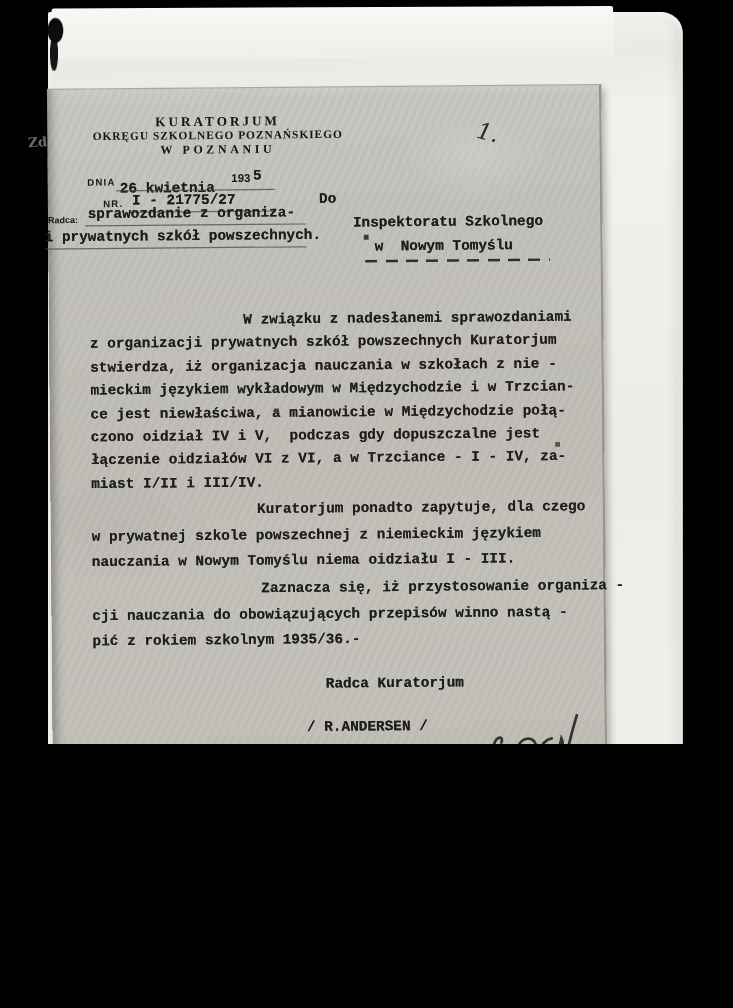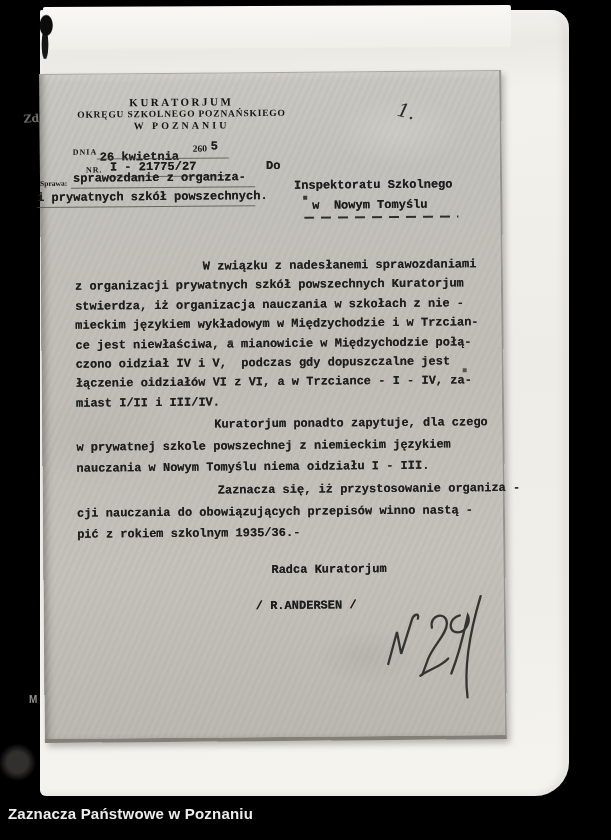--- a/index.html
+++ b/index.html
@@ -1,16 +1,16 @@
 <!DOCTYPE html>
 <html><head>
 <meta charset="utf-8">
 <style>
   html,body{margin:0;padding:0;background:#000;}
-  .stage{position:relative;width:611px;height:840px;background:#000;overflow:hidden;
+  .stage{position:relative;width:611px;height:620px;background:#000;overflow:hidden;
          font-family:"Liberation Sans",sans-serif;}
   
   .backsheet{position:absolute;left:40px;top:10px;width:529px;height:786px;
     background:linear-gradient(178deg,#f6f5f1 0%,#ebe9e4 6%,#f2f1ec 12%,#eeece7 45%,#f0eee9 75%,#f4f3ee 96%);
     border-radius:2px 18px 34px 6px;
     box-shadow:inset 0 3px 6px rgba(255,255,255,.7), inset -4px 0 10px rgba(0,0,0,.10);}
   .backsheet-top{position:absolute;left:43px;top:6px;width:468px;height:42px;
     background:linear-gradient(180deg,#f9f8f5,#efeee9);border-radius:2px;transform:rotate(-.25deg);}
   
   .page{position:absolute;left:42px;top:72px;width:460px;height:664px;
@@ -21,21 +21,21 @@
   .page::before{content:"";position:absolute;inset:0;pointer-events:none;opacity:.5;
     background:
       radial-gradient(90px 50px at 78% 9%, rgba(255,255,255,.25), transparent 70%),
       radial-gradient(120px 70px at 12% 55%, rgba(0,0,0,.06), transparent 70%),
       radial-gradient(70px 40px at 70% 88%, rgba(0,0,0,.08), transparent 70%),
       repeating-linear-gradient(115deg, rgba(255,255,255,.04) 0 3px, rgba(0,0,0,.03) 3px 6px);}
   
   .tw{position:absolute;font-family:"Liberation Mono","DejaVu Sans Mono",monospace;
       font-weight:700;font-size:12px;color:#1d1d1d;white-space:pre;letter-spacing:0;
       text-shadow:0 0 .5px rgba(20,20,20,.8);}
-  .pr{position:absolute;font-family:Liberation Serif, serif;
+  .pr{position:absolute;font-family:Liberation Sans, sans-serif;
       font-weight:700;color:#171717;white-space:pre;}
   .letterhead{position:absolute;left:14px;top:22px;width:256px;text-align:center;}
   .lh1{font-family:"Liberation Serif",serif;font-weight:700;font-size:11px;letter-spacing:2.5px;color:#141414;}
   .lh2{font-family:"Liberation Serif",serif;font-weight:700;font-size:9.5px;letter-spacing:.8px;color:#141414;margin-top:1px;}
   .lh3{font-family:"Liberation Serif",serif;font-weight:700;font-size:10px;letter-spacing:3px;color:#141414;margin-top:1px;}
   .form-line{position:absolute;height:1px;background:#4a4a44;opacity:.75;}
   .dashed-line{position:absolute;height:2px;
       background:repeating-linear-gradient(90deg,#2e2e2c 0 10px,transparent 10px 17px);}
   .tline{white-space:pre;}
   .para{position:absolute;font-family:"Liberation Mono","DejaVu Sans Mono",monospace;
@@ -71,29 +71,29 @@
   <div class="page">
 
     <div class="letterhead">
       <div class="lh1">KURATORJUM</div>
       <div class="lh2">OKRĘGU SZKOLNEGO POZNAŃSKIEGO</div>
       <div class="lh3">W POZNANIU</div>
     </div>
 
     <span class="pr" style="left:33px;top:73px;font-size:8px;letter-spacing:1px;">DNIA</span>
     <span class="tw" style="left:60px;top:66px;margin-top:10px;">26 kwietnia</span>
-    <span class="pr" style="left:153px;top:70px;font-size:9.5px;">260</span>
+    <span class="pr" style="left:153px;top:70px;font-size:9.5px;">193</span>
     <span class="tw" style="left:171px;top:66px;">5</span>
     <div class="form-line" style="left:57px;top:84px;width:132px;"></div>
 
     <span class="pr" style="left:46px;top:91px;font-size:8px;letter-spacing:1px;">NR.</span>
     <span class="tw" style="left:70px;top:86px;">I - 21775/27</span>
     <div class="form-line" style="left:68px;top:102px;width:122px;"></div>
 
-    <span class="pr" style="left:0px;top:104px;font-size:7.5px;">Sprawa:</span>
+    <span class="pr" style="left:0px;top:104px;font-size:7.5px;">Radca:</span>
     <span class="tw" style="left:33px;top:97px;">sprawozdanie z organiza-</span>
     <div class="form-line" style="left:31px;top:113px;width:184px;"></div>
     <span class="tw" style="left:-3px;top:116px;">i prywatnych szkół powszechnych.</span>
     <div class="form-line" style="left:-3px;top:132px;width:218px;"></div>
 
     <span class="tw" style="left:226px;top:86px;text-align:right;">Do</span>
     <span class="tw" style="left:254px;top:106px;">Inspektoratu Szkolnego</span>
     <span class="tw" style="left:272px;top:126px;">w  Nowym Tomyślu</span>
     <div class="dashed-line" style="left:264px;top:144px;width:154px;"></div>
 

